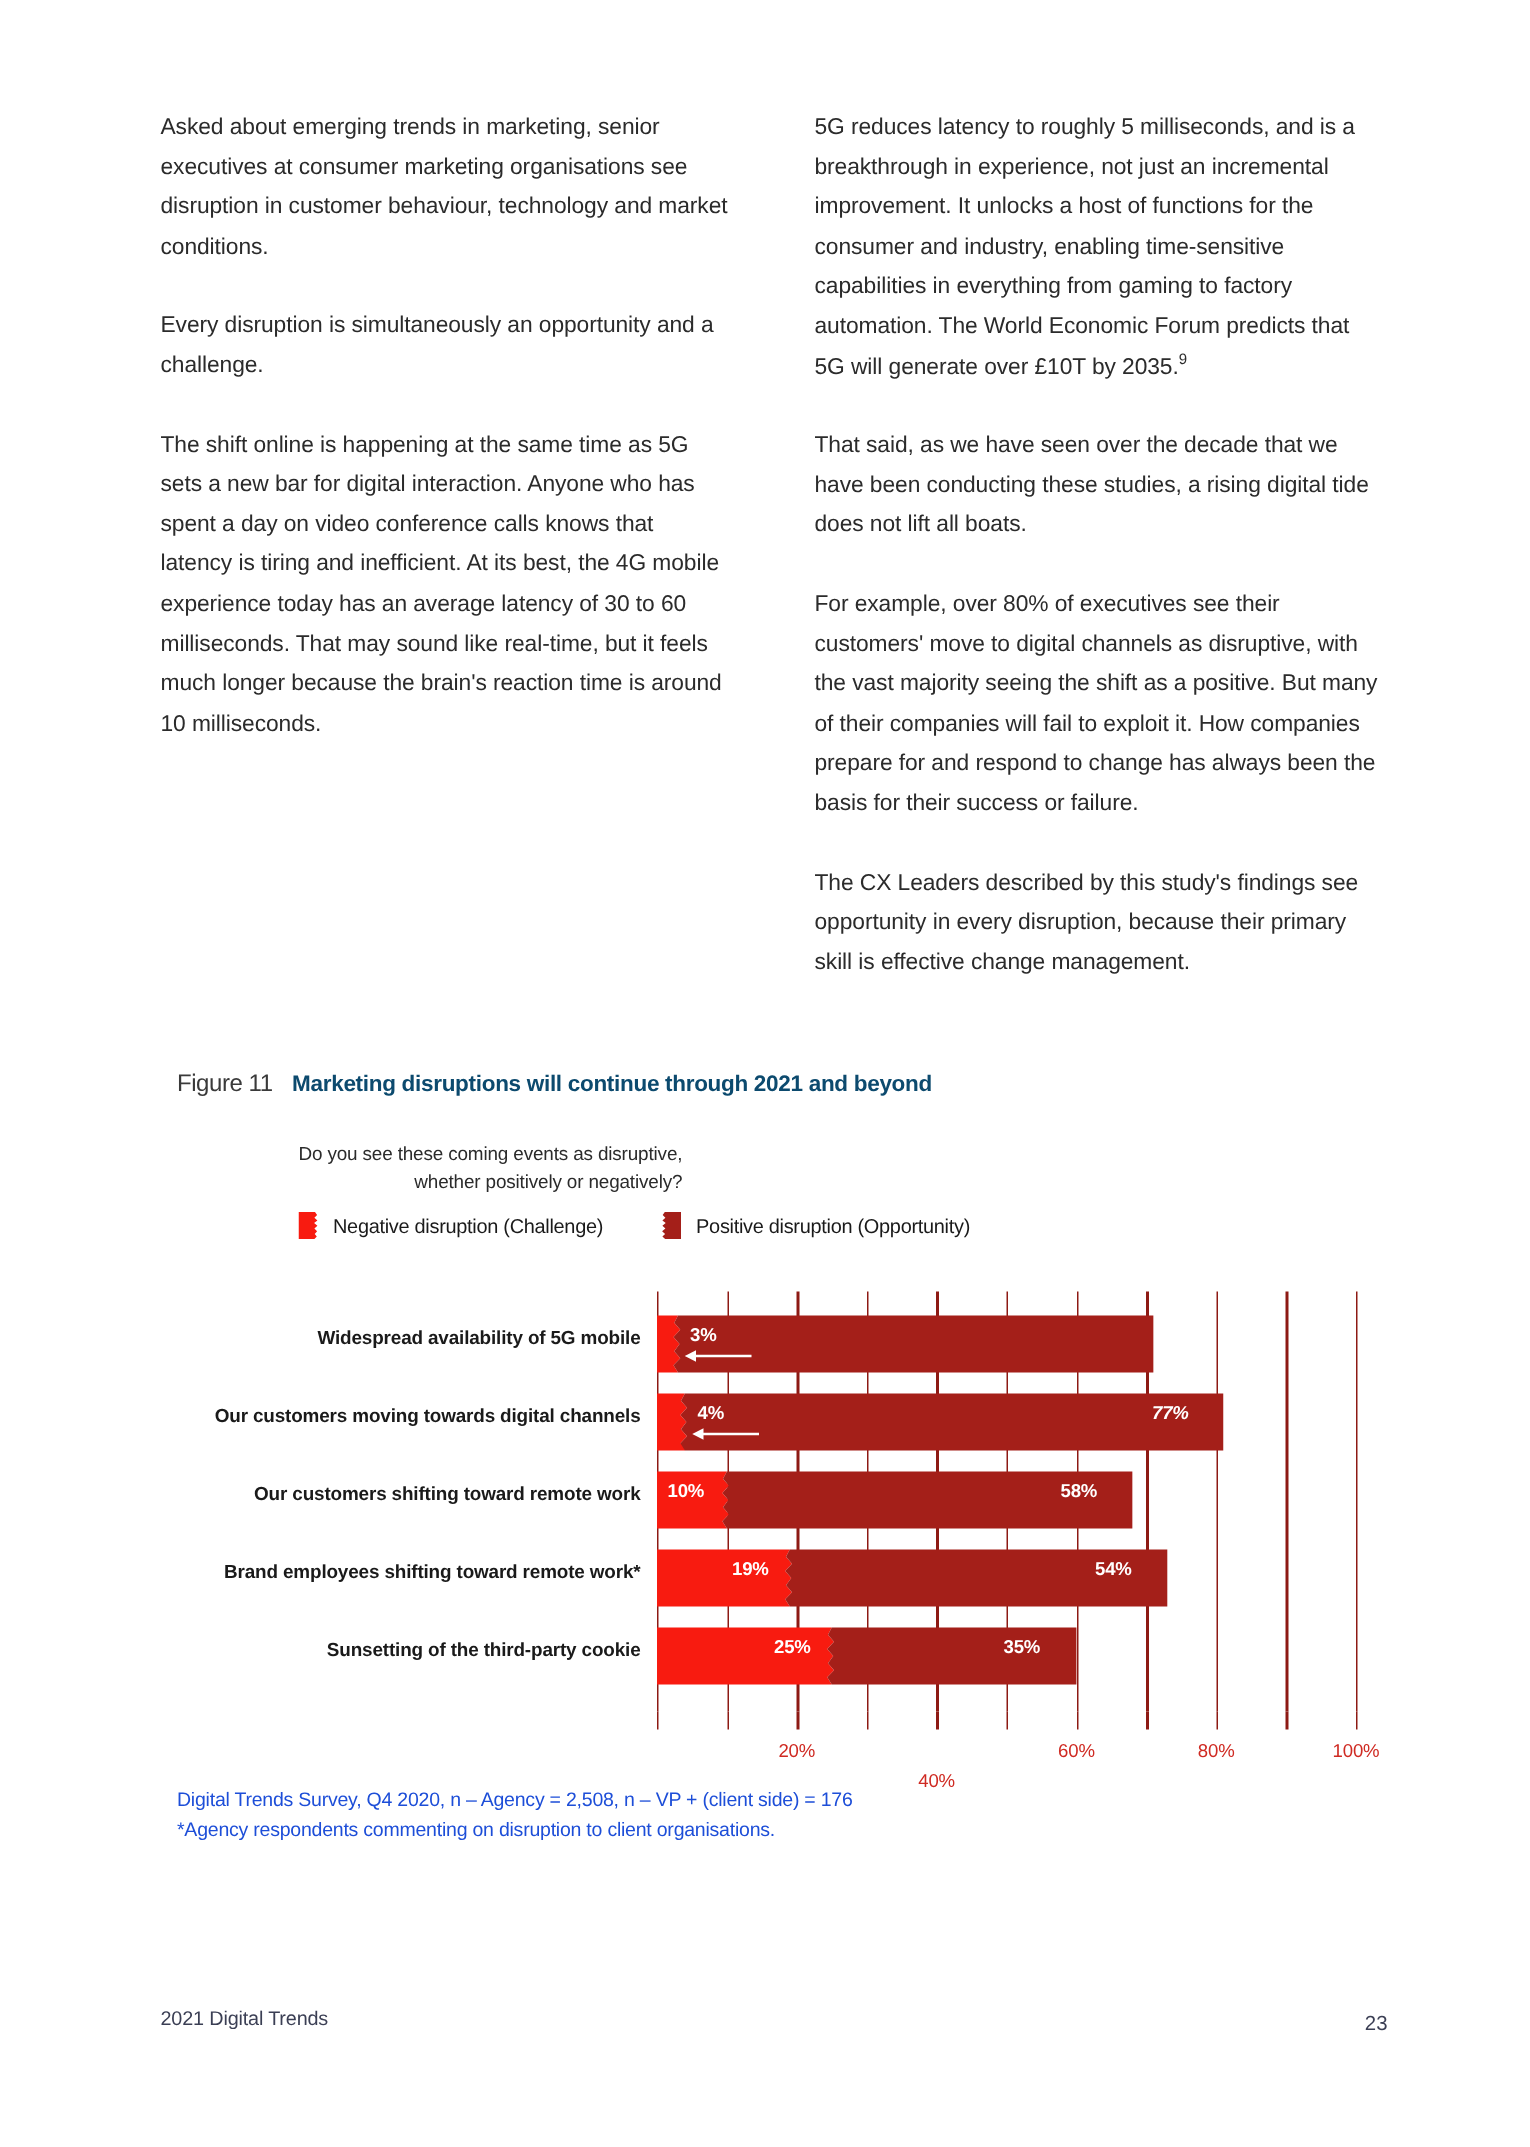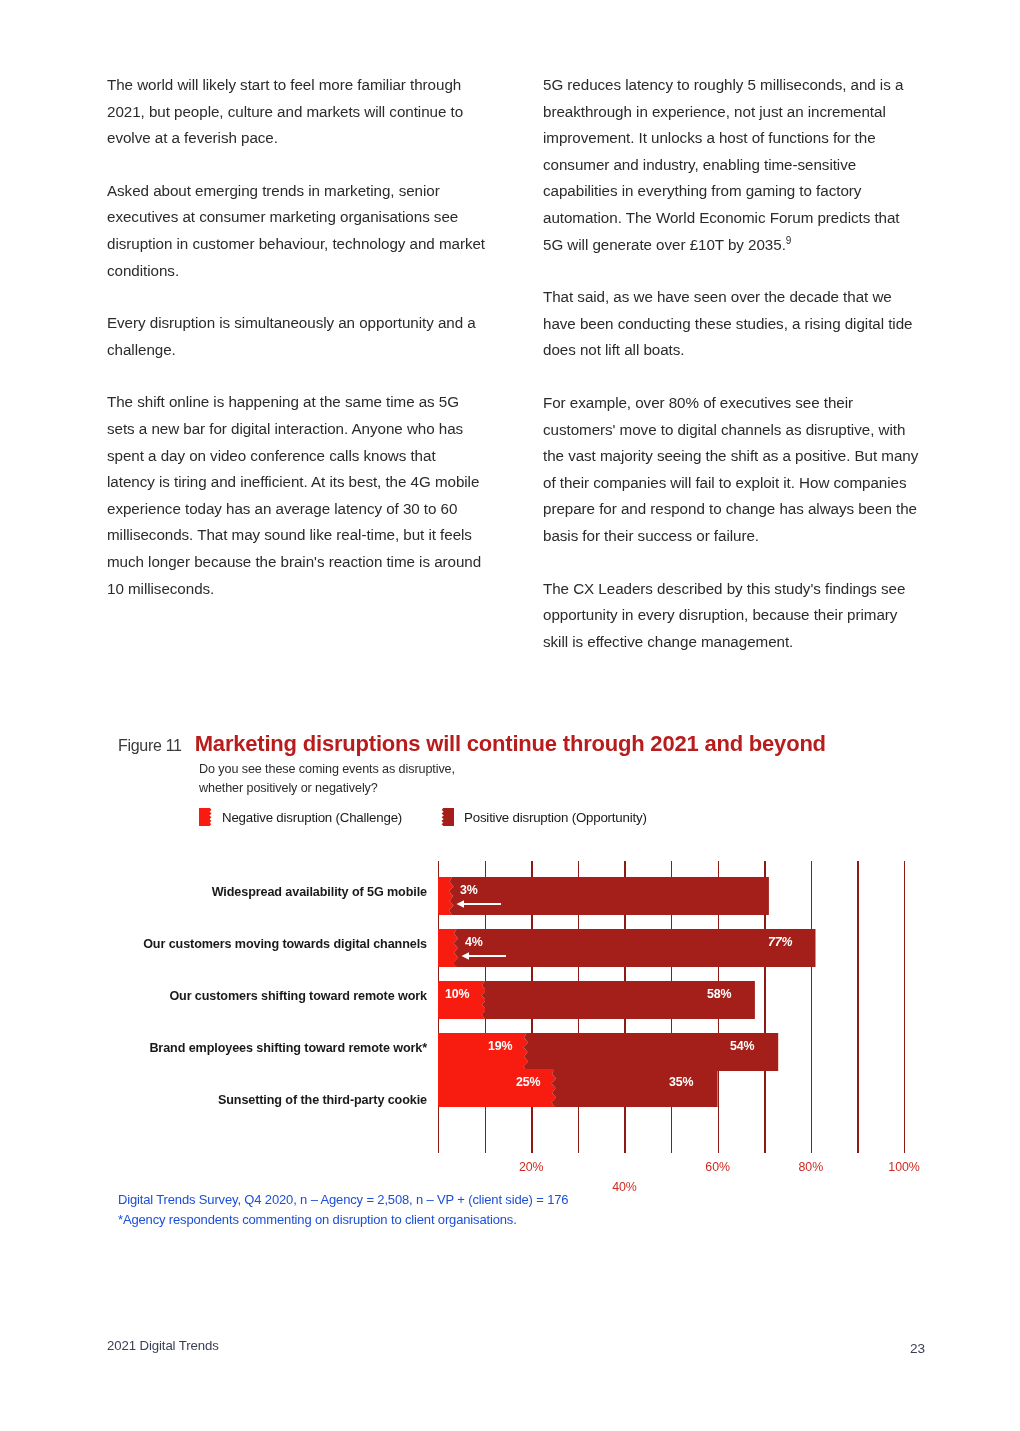--- a/index.html
+++ b/index.html
@@ -59,35 +59,35 @@
     align-items: baseline;
     gap: 13px;
     white-space: nowrap;
   }
   .fig-number {
     font-size: 16px;
     color: #3a3a3a;
     letter-spacing: -0.3px;
   }
   .fig-title {
-    font-size: 22px;
+    font-size: 15px;
     font-weight: bold;
-    color: #b91c1c;
+    color: #0c4a6e;
     letter-spacing: -0.2px;
-    margin-top: 17px;
   }
 
   .fig-question {
     position: absolute;
     left: 199px;
     top: 46px;
     font-size: 12.6px;
     line-height: 18.5px;
     color: #2b2b2b;
     letter-spacing: -0.1px;
+    text-align: right;
   }
 
   .legend {
     position: absolute;
     left: 199px;
     top: 94px;
     display: flex;
     align-items: center;
     gap: 0;
   }
@@ -211,21 +211,20 @@
     right: 95px;
     top: 1341px;
     font-size: 13.6px;
     color: #3b3f54;
   }
 </style>
 </head>
 <body>
 
 <div class="col col-left">
-  <p class="para">The world will likely start to feel more familiar through 2021, but people, culture and markets will continue to evolve at a feverish pace.</p>
   <p class="para">Asked about emerging trends in marketing, senior executives at consumer marketing organisations see disruption in customer behaviour, technology and market conditions.</p>
   <p class="para">Every disruption is simultaneously an opportunity and a challenge.</p>
   <p class="para">The shift online is happening at the same time as 5G sets a new bar for digital interaction. Anyone who has spent a day on video conference calls knows that latency is tiring and inefficient. At its best, the 4G mobile experience today has an average latency of 30 to 60 milliseconds. That may sound like real-time, but it feels much longer because the brain's reaction time is around 10 milliseconds.</p>
 </div>
 
 <div class="col col-right">
   <p class="para"><span>5G reduces latency to roughly 5 milliseconds, and is a breakthrough in experience, not just an incremental improvement. It unlocks a host of functions for the consumer and industry, enabling time-sensitive capabilities in everything from gaming to factory automation. The World Economic Forum predicts that 5G will generate over £10T by 2035.</span><sup>9</sup></p>
   <p class="para">That said, as we have seen over the decade that we have been conducting these studies, a rising digital tide does not lift all boats.</p>
   <p class="para">For example, over 80% of executives see their customers' move to digital channels as disruptive, with the vast majority seeing the shift as a positive. But many of their companies will fail to exploit it. How companies prepare for and respond to change has always been the basis for their success or failure.</p>
   <p class="para">The CX Leaders described by this study's findings see opportunity in every disruption, because their primary skill is effective change management.</p>
@@ -321,21 +320,21 @@
 
       <div class="bar-row" style="top:172px;">
         <svg class="bar-svg" width="348" height="38" viewBox="0 0 348 38" aria-hidden="true">
           <path d="M0,0 H88.5 L86,4.8 L90,9.5 L85.5,14.3 L89.5,19 L86,23.8 L90,28.5 L85.5,33.2 L88.5,38 H0 Z" fill="#F81B10"></path>
           <path d="M88.5,0 H340.2 V38 H88.5 L85.5,33.2 L90,28.5 L86,23.8 L89.5,19 L85.5,14.3 L90,9.5 L86,4.8 Z" fill="#A41F19"></path>
         </svg>
         <span class="val-label" style="left:50px; top:6px;">19%</span>
         <span class="val-label" style="left:292px; top:6px;">54%</span>
       </div>
 
-      <div class="bar-row" style="top:208px;">
+      <div class="bar-row" style="top:224px;">
         <svg class="bar-svg" width="288" height="38" viewBox="0 0 288 38" aria-hidden="true">
           <path d="M0,0 H116.5 L114,4.8 L118,9.5 L113.5,14.3 L117.5,19 L114,23.8 L118,28.5 L113.5,33.2 L116.5,38 H0 Z" fill="#F81B10"></path>
           <path d="M116.5,0 H279.6 V38 H116.5 L113.5,33.2 L118,28.5 L114,23.8 L117.5,19 L113.5,14.3 L118,9.5 L114,4.8 Z" fill="#A41F19"></path>
         </svg>
         <span class="val-label" style="left:78px; top:6px;">25%</span>
         <span class="val-label" style="left:231px; top:6px;">35%</span>
       </div>
     </div>
 
     <div class="axis-ticks">

